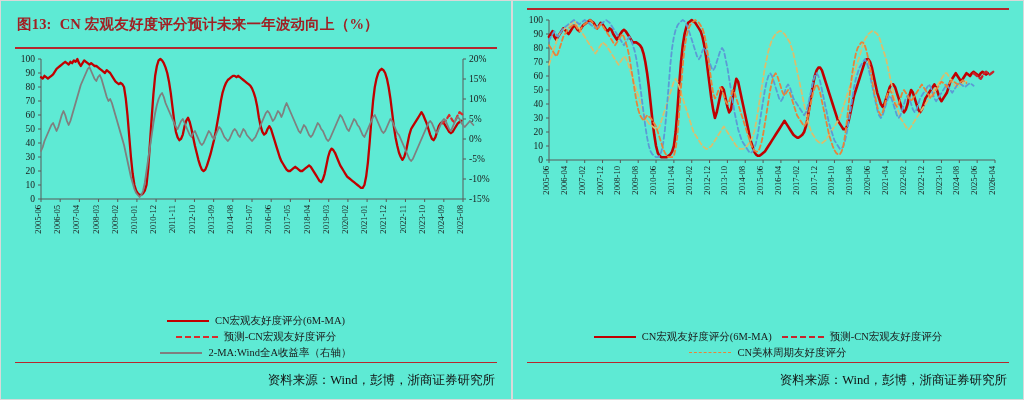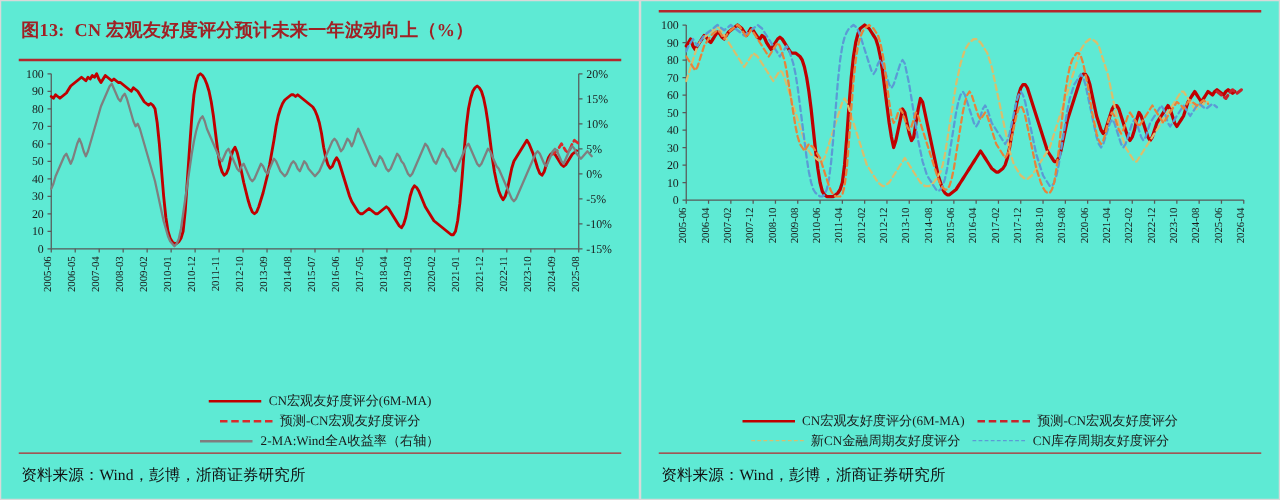--- a/index.html
+++ b/index.html
@@ -30,22 +30,22 @@
   .legend-item{display:flex;align-items:center;gap:6px;}
   .legend-label{
     font-size:10.5px;color:#1a1a1a;white-space:nowrap;
     font-family:"Liberation Serif","DejaVu Serif",serif;
   }
   .swatch{display:inline-block;width:42px;height:0;position:relative;}
   .swatch i{display:block;position:absolute;left:0;right:0;top:-1px;border-top-width:2px;border-top-style:solid;}
   .swatch.thick i{border-top-width:2.6px;}
   .foot-rule{height:1.4px;background:#b5272d;margin:0 14px;}
   .source{
-    padding:9px 0 10px 16px;font-size:12.5px;color:#111;
-    white-space:nowrap;font-family:"Liberation Serif","DejaVu Serif",serif;
+    padding:9px 16px 10px 16px;font-size:12.5px;color:#111;
+    white-space:nowrap;font-family:"Liberation Serif","DejaVu Serif",serif;text-align:right;
   }
   text{font-family:"Liberation Serif","DejaVu Serif",serif;}
   .tick-lbl{font-size:9.5px;fill:#1a1a1a;}
   .xtick-lbl{font-size:8.6px;fill:#1a1a1a;}
 </style>
 </head>
 <body>
 
 <div class="page">
 
@@ -281,29 +281,23 @@
             <div class="legend-item">
               <span class="swatch">
                 <i style="border-top: 2.4px dashed rgb(200, 35, 43);"></i>
               </span>
               <span class="legend-label">预测-CN宏观友好度评分</span>
             </div>
           </div>
           <div class="legend-row">
             <div class="legend-item">
               <span class="swatch">
-                <i style="border-top: 1.8px dashed rgb(217, 191, 110);"></i>
-              </span>
-              <span class="legend-label">新CN金融周期友好度评分</span>
-            </div>
-            <div class="legend-item">
-              <span class="swatch">
-                <i style="border-top: 1.8px dashed rgb(91, 155, 213);"></i>
-              </span>
-              <span class="legend-label">CN库存周期友好度评分</span>
+                <i style="border-top: 1.8px dashed rgb(232, 131, 58);"></i>
+              </span>
+              <span class="legend-label">CN美林周期友好度评分</span>
             </div>
           </div>
         </div>
     </div>
     <div class="foot-rule"></div>
     <div class="source">资料来源：Wind，彭博，浙商证券研究所</div>
   </div>
 
 </div>
 

